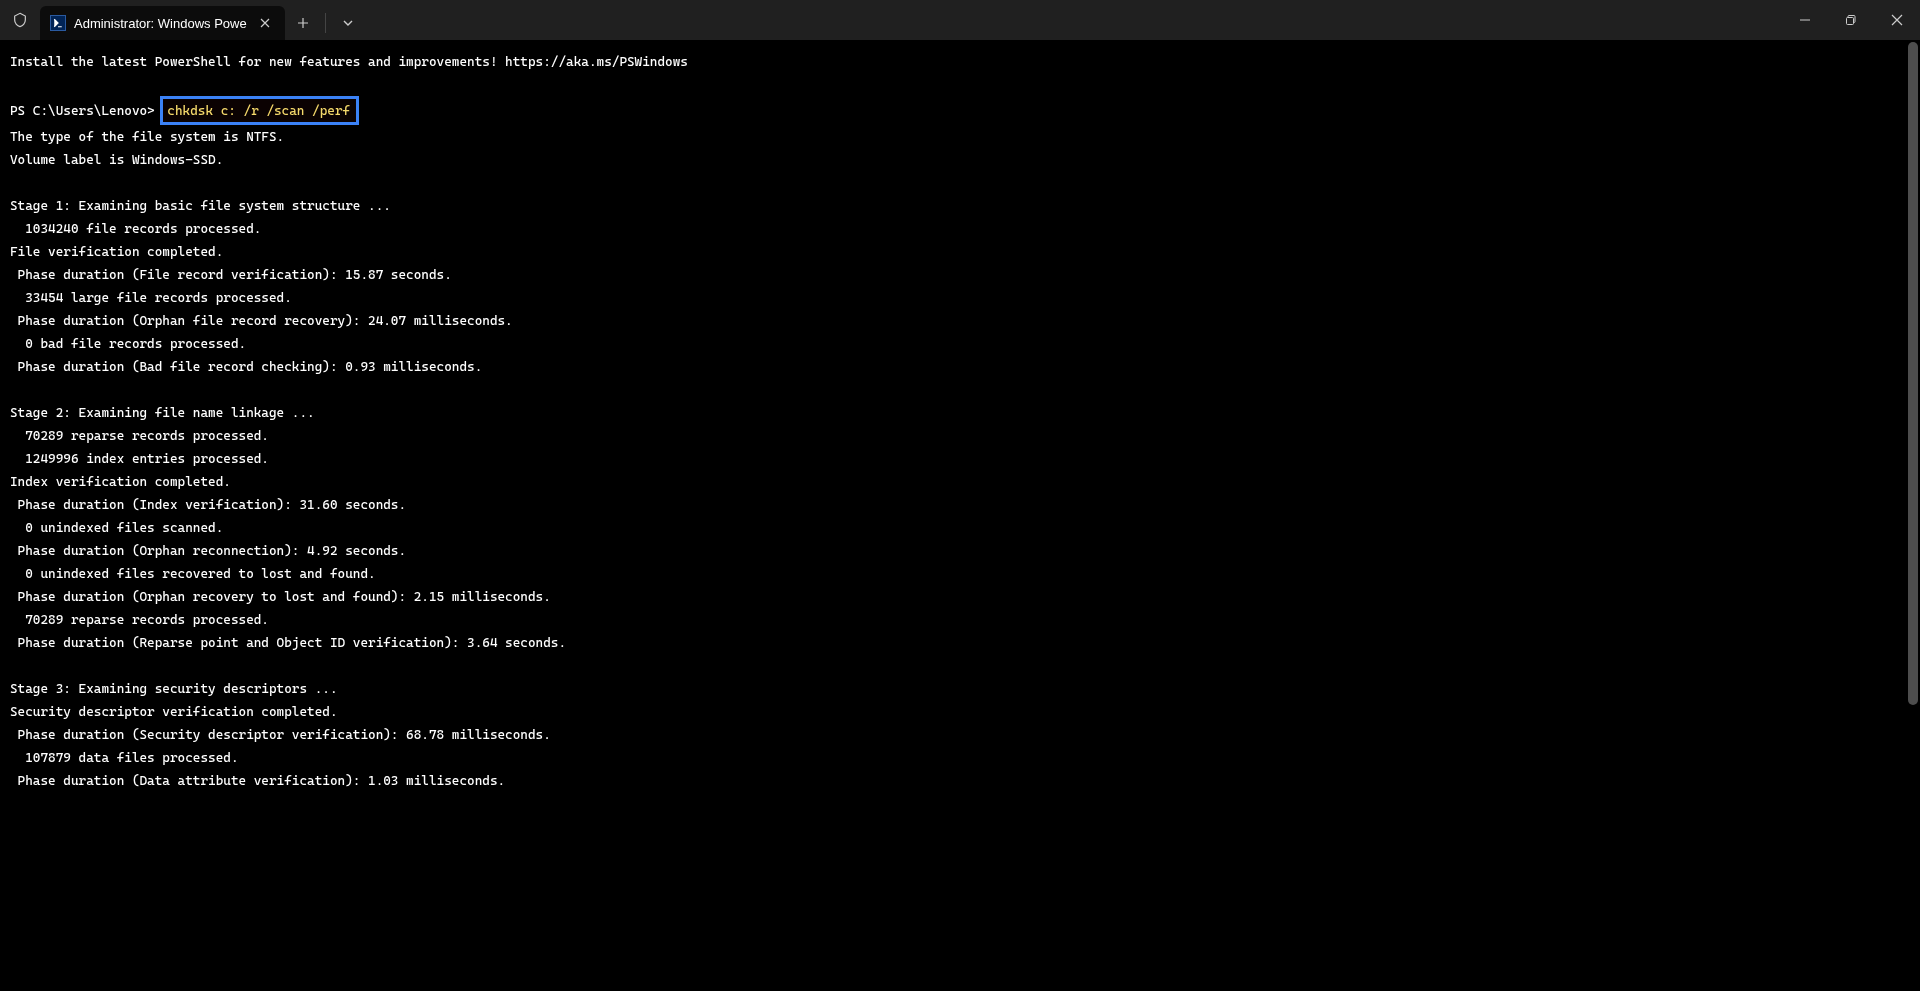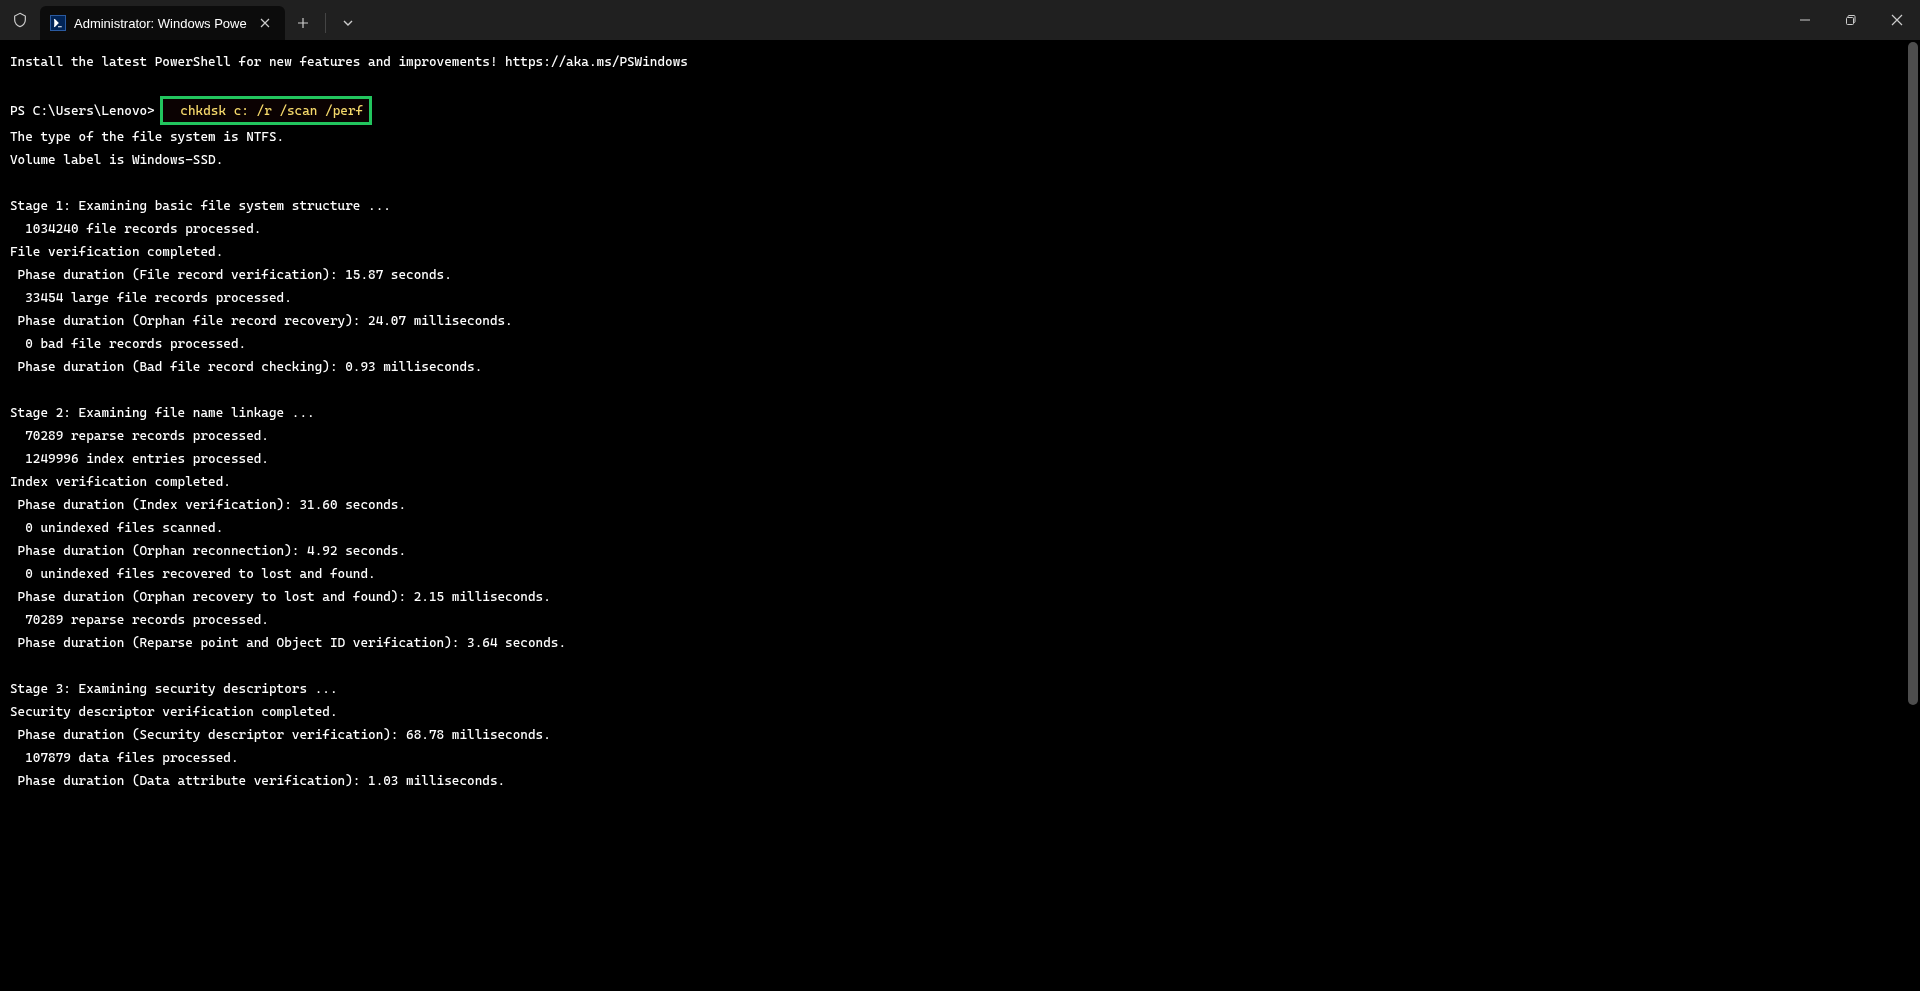--- a/index.html
+++ b/index.html
@@ -69,23 +69,23 @@
   .scrollbar {
     position:absolute; right:2px; top:2px; width:10px; height: calc(100% - 4px);
     background: transparent;
   }
   .scrollbar-thumb {
     position:absolute; top:0; width:100%; height:70%;
     background:#4d4d4d; border-radius:5px;
   }
   .highlight-box {
     display:inline-block;
-    border: 3px solid #22c55e;
+    border: 3px solid #3b82f6;
     background: rgba(217,41,42,0.05);
-    padding: 0 6px 0 17px;
+    padding: 0 6px 0 4px;
     margin-left: -2px;
   }
   .cmd-text { color:#f5d96b; }
   .line { display:block; }
 </style>
 </head>
 <body>
 
 <div class="titlebar">
   <div class="titlebar-left">

